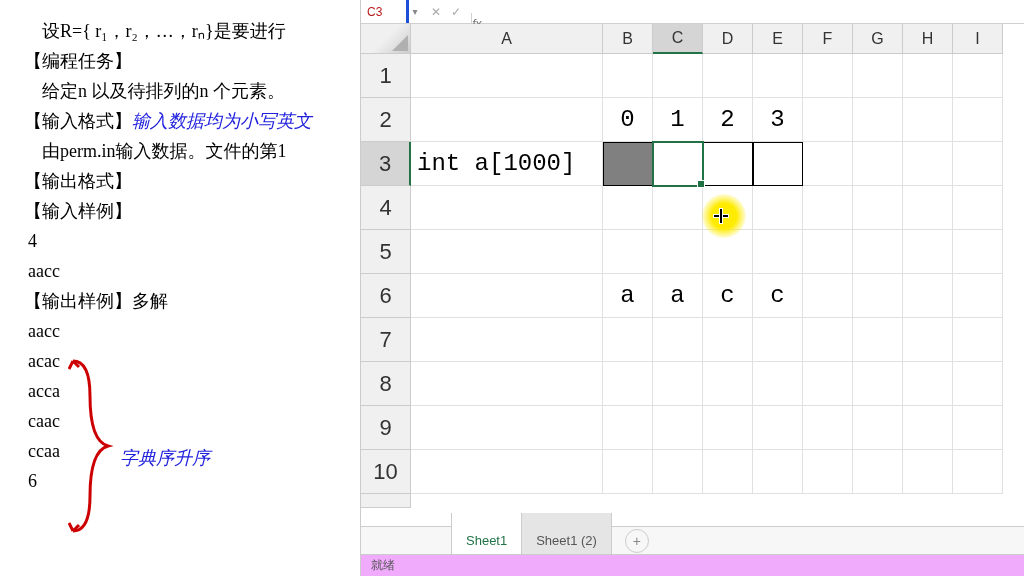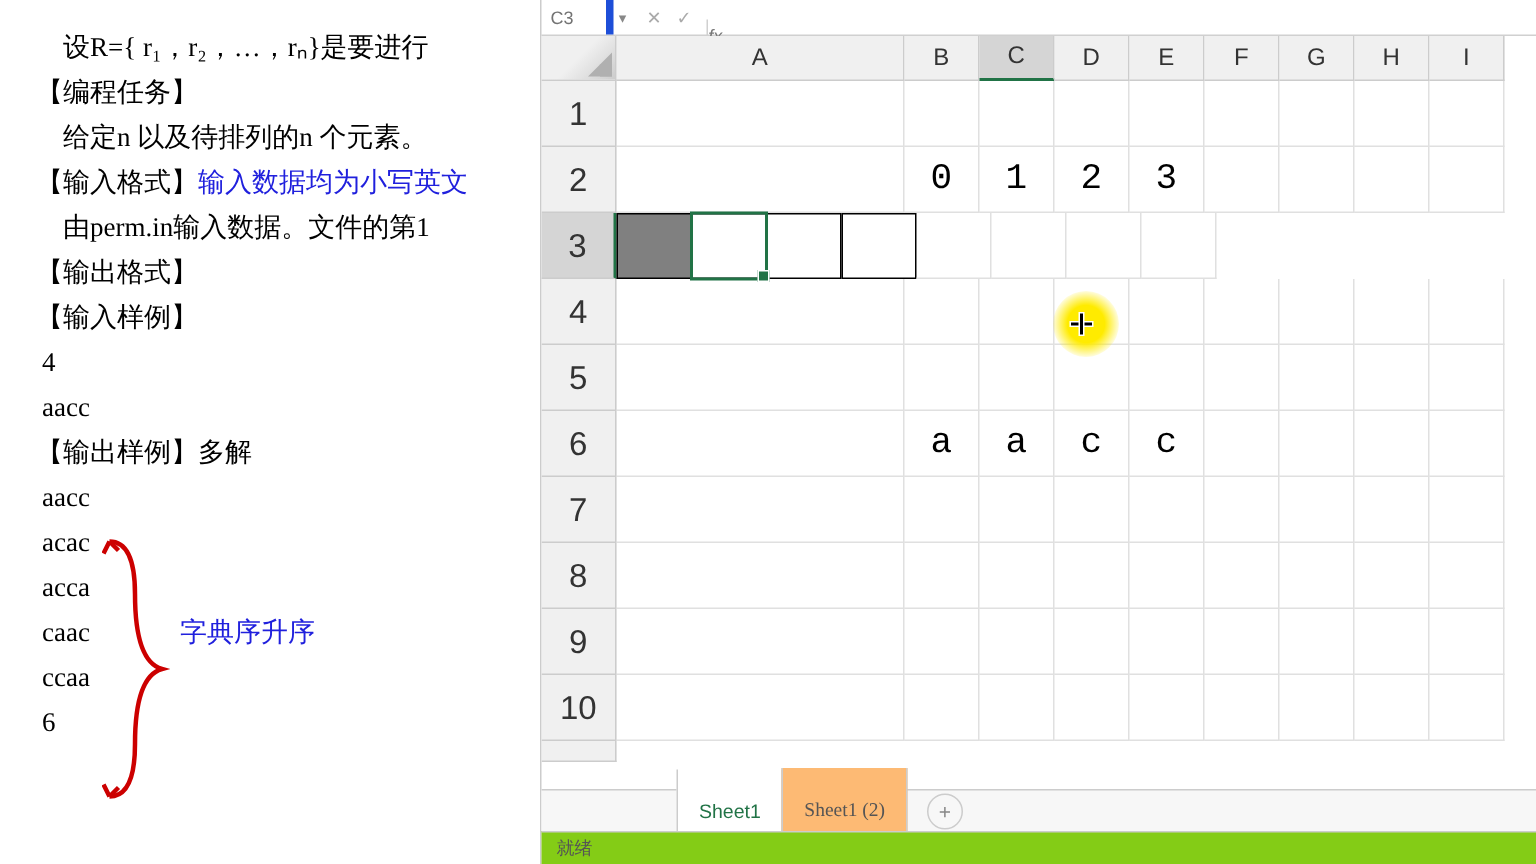--- a/index.html
+++ b/index.html
@@ -3,28 +3,28 @@
 <meta charset="utf-8">
 <style>
 * { margin: 0; padding: 0; box-sizing: border-box; }
 body { width: 1024px; height: 576px; font-family: "SimSun", "宋体", serif; overflow: hidden; background: #fff; }
 .container { display: flex; width: 100%; height: 100%; }
 .left-panel { width: 360px; height: 100%; padding: 16px 6px; font-size: 18px; line-height: 30px; overflow: hidden; }
 .left-panel .row { white-space: nowrap; }
 .indent1 { padding-left: 36px; }
 .indent0 { padding-left: 18px; }
 .highlight { background: #ffff00; }
-.link-blue { color: #2020dd; }
+.link-blue { color: #2020dd; font-style: italic; }
 .curly-svg { position: absolute; left: 68px; top: 356px; width: 50px; height: 180px; pointer-events: none; }
-.dict-label { position: absolute; left: 120px; top: 406px; color: #2020dd; font-size: 18px; }
+.dict-label { position: absolute; left: 120px; top: 443px; color: #2020dd; font-size: 18px; font-style: italic; }
 
 .right-panel { flex: 1; height: 100%; border-left: 1px solid #ccc; display: flex; flex-direction: column; background: #fff; font-family: Arial, "Microsoft YaHei", sans-serif; }
 
 .namebox-row { height: 24px; display: flex; align-items: center; border-bottom: 1px solid #d0d0d0; font-size: 12px; }
-.namebox { width: 48px; height: 100%; display: flex; align-items: center; padding-left: 6px; border-right: 5px solid #1d4ed8; color: #737373; }
+.namebox { width: 48px; height: 100%; display: flex; align-items: center; padding-left: 6px; border-right: 3px solid #1d4ed8; color: #b91c1c; }
 .fx-tool { width: 12px; display:flex; align-items:center; justify-content:center; color:#888; font-size:10px;}
 .fx-btns { display:flex; align-items:center; gap:10px; padding: 0 10px; color: #aaa; }
 .fx-label { font-style: italic; color: #777; padding-left: 0; border-left:1px solid #d0d0d0; height:100%; display:flex; align-items:center;margin-top:25px;}
 
 .grid-area { flex: 1; position: relative; overflow: hidden; }
 .col-headers { display: flex; height: 30px; }
 .select-all { width: 50px; height: 30px; border-right: 1px solid #ccc; border-bottom: 1px solid #ccc; background: linear-gradient(135deg, #f0f0f0 50%, #ccc 100%); position: relative; }
 .select-all::after { content: ''; position: absolute; right: 2px; bottom: 2px; border: 8px solid transparent; border-right-color: #b0b0b0; border-bottom-color: #b0b0b0; }
 .col-h { height: 30px; border-right: 1px solid #ccc; border-bottom: 1px solid #ccc; background: #f0f0f0; display: flex; align-items: center; justify-content: center; font-size: 16px; color: #333; }
 .col-h.col-A { width: 192px; }
@@ -44,23 +44,23 @@
 .gray-fill { background: #808080; }
 .selected-cell { outline: 2px solid #217346; outline-offset: -1px; position: relative; }
 .selected-cell::after { content: ''; position: absolute; right: -3px; bottom: -3px; width: 6px; height: 6px; background: #217346; border: 1px solid #fff; }
 .cursor-highlight { position: absolute; left: 702px; top: 194px; width: 44px; height: 44px; background: radial-gradient(circle, #ffeb00 40%, rgba(255,235,0,0) 75%); border-radius: 50%; pointer-events: none; z-index: 10; }
 .plus-cursor { position: absolute; left: 715px; top: 210px; font-size: 14px; z-index: 11; pointer-events: none; }
 .plus-cursor::before { content:''; position:absolute; width:14px; height:2px; background:#000; top:5px; left:-1px; box-shadow: 0 0 0 1px #fff;}
 .plus-cursor::after { content:''; position:absolute; width:2px; height:14px; background:#000; top:-1px; left:5px; box-shadow: 0 0 0 1px #fff;}
 
 .sheet-tabs { height: 28px; border-top: 1px solid #ccc; display: flex; align-items: center; padding-left: 90px; font-size: 13px; background: #f7f7f7; }
 .sheet-tab { padding: 20px 14px; border: 1px solid #ccc; border-top: none; margin-right: -1px; background: #fff; color: #217346;}
-.sheet-tab.inactive { background: #fdba74; color: #555; font-family: Liberation Serif, serif; }
+.sheet-tab.inactive { background: #e5e5e5; color: #555; }
 .sheet-add { width: 24px; height: 24px; display: flex; align-items: center; justify-content: center; margin-left: 14px; color: #888; border: 1px solid #ccc; border-radius: 50%; font-size: 14px;}
-.status-bar { height: 22px; border-top: 1px solid #ccc; padding-left: 10px; font-size: 12px; display: flex; align-items: center; color: #555; background: #84cc16; }
+.status-bar { height: 22px; border-top: 1px solid #ccc; padding-left: 10px; font-size: 12px; display: flex; align-items: center; color: #555; background: #f0abfc; }
 .row-gap { display:flex; height:14px;}
 .row-gap .row-h { width:50px; font-size:10px; color:#999; display:flex; align-items:center; justify-content:center; border-right:1px solid #ccc; background:#f0f0f0;}
 </style>
 </head>
 <body>
 
 <div class="container">
   <div class="left-panel">
     <div class="row indent1">
       <span>设R={ r</span><span>₁，r</span><span>₂，…，r</span><span>ₙ}是要进行</span>
@@ -134,20 +134,21 @@
           <div class="cell narrow center">1</div>
           <div class="cell narrow center">2</div>
           <div class="cell narrow center">3</div>
           <div class="cell narrow"></div>
           <div class="cell narrow"></div>
           <div class="cell narrow"></div>
           <div class="cell narrow"></div>
         </div>
         <div class="grid-row row-active">
           <div class="row-h">3</div>
+          <div class="cell col-A">int a[1000]</div>
           <div class="cell narrow bordered bordered-left gray-fill"></div>
           <div class="cell narrow bordered selected-cell"></div>
           <div class="cell narrow bordered"></div>
           <div class="cell narrow bordered"></div>
           <div class="cell narrow"></div>
           <div class="cell narrow"></div>
           <div class="cell narrow"></div>
           <div class="cell narrow"></div>
         </div>
         <div class="grid-row">

